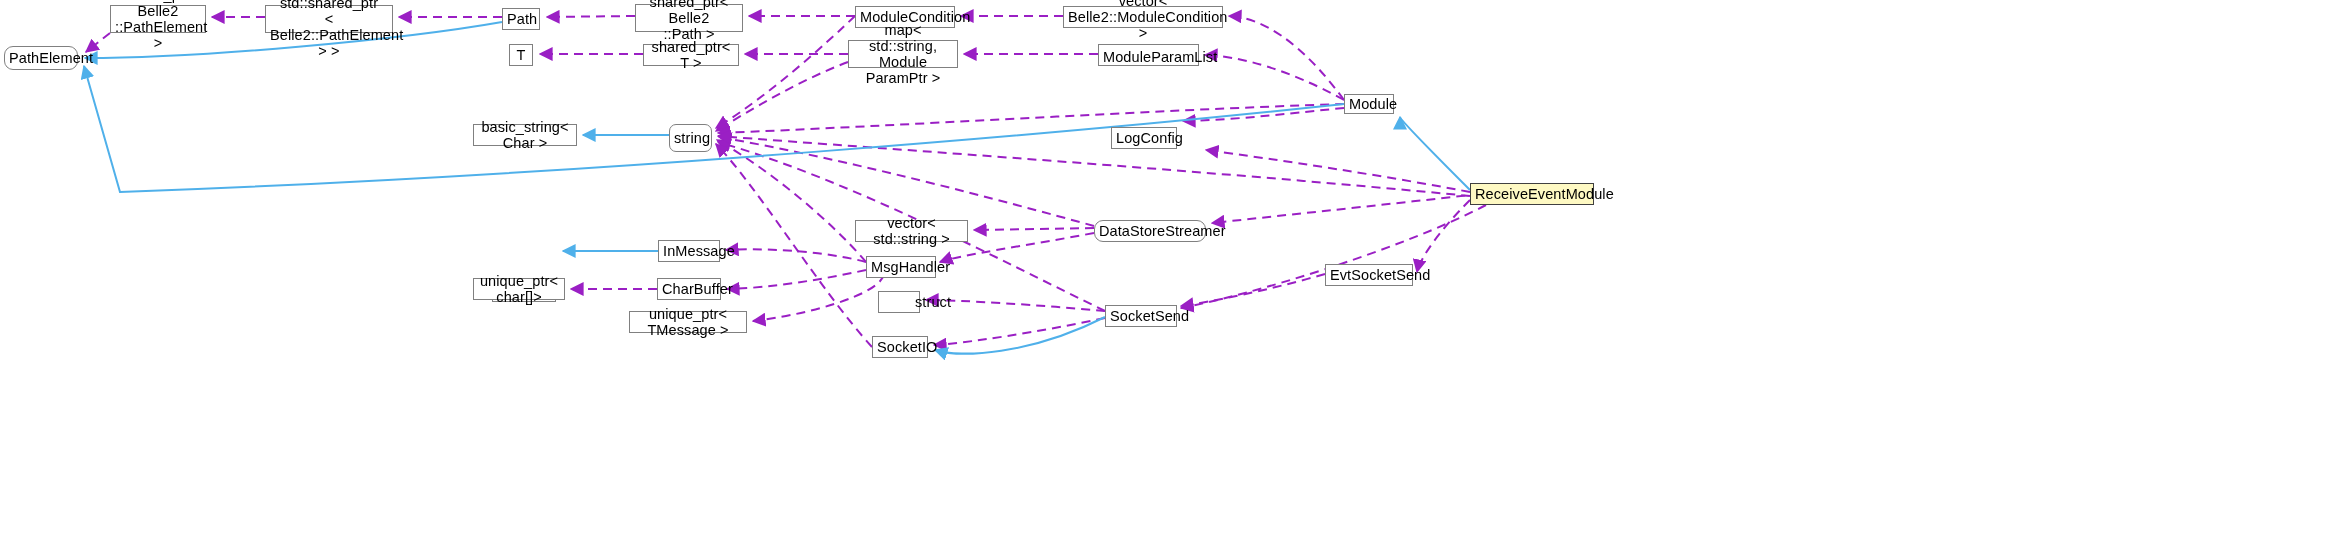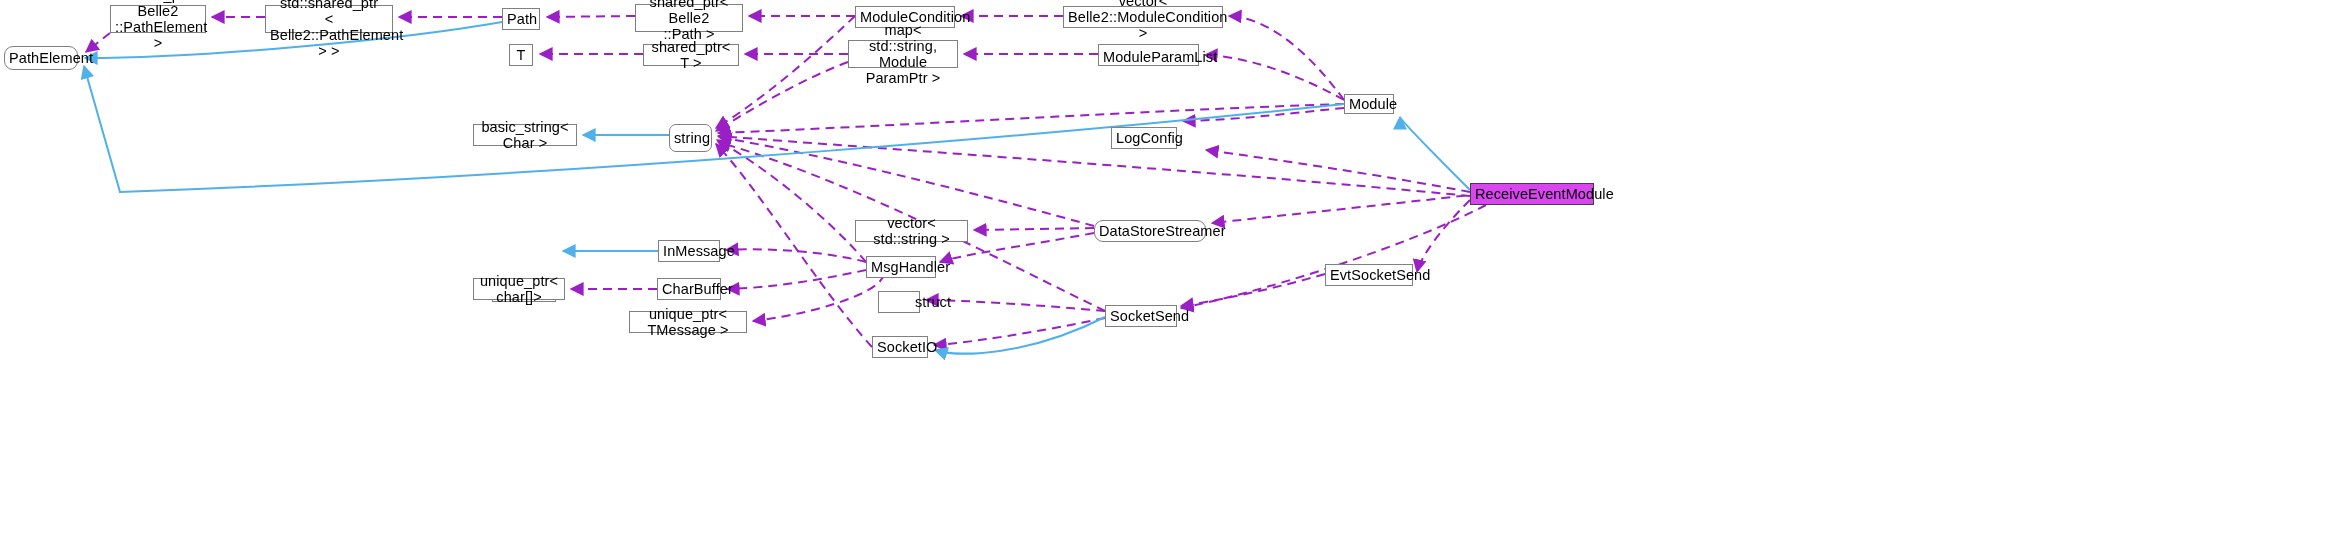--- a/index.html
+++ b/index.html
@@ -39,21 +39,21 @@
     line-height: 16px;
     text-align: center;
     display: flex;
     align-items: center;
     justify-content: center;
     white-space: pre-line;
     padding: 0 4px;
     letter-spacing: 0.1px;
   }
   .node.highlight {
-    background: #d946ef;
+    background: #fef9c3;
     border: 1px solid #404040;
   }
   .node-label {
     display: block;
     width: 100%;
   }
 </style>
 </head>
 <body>
 

